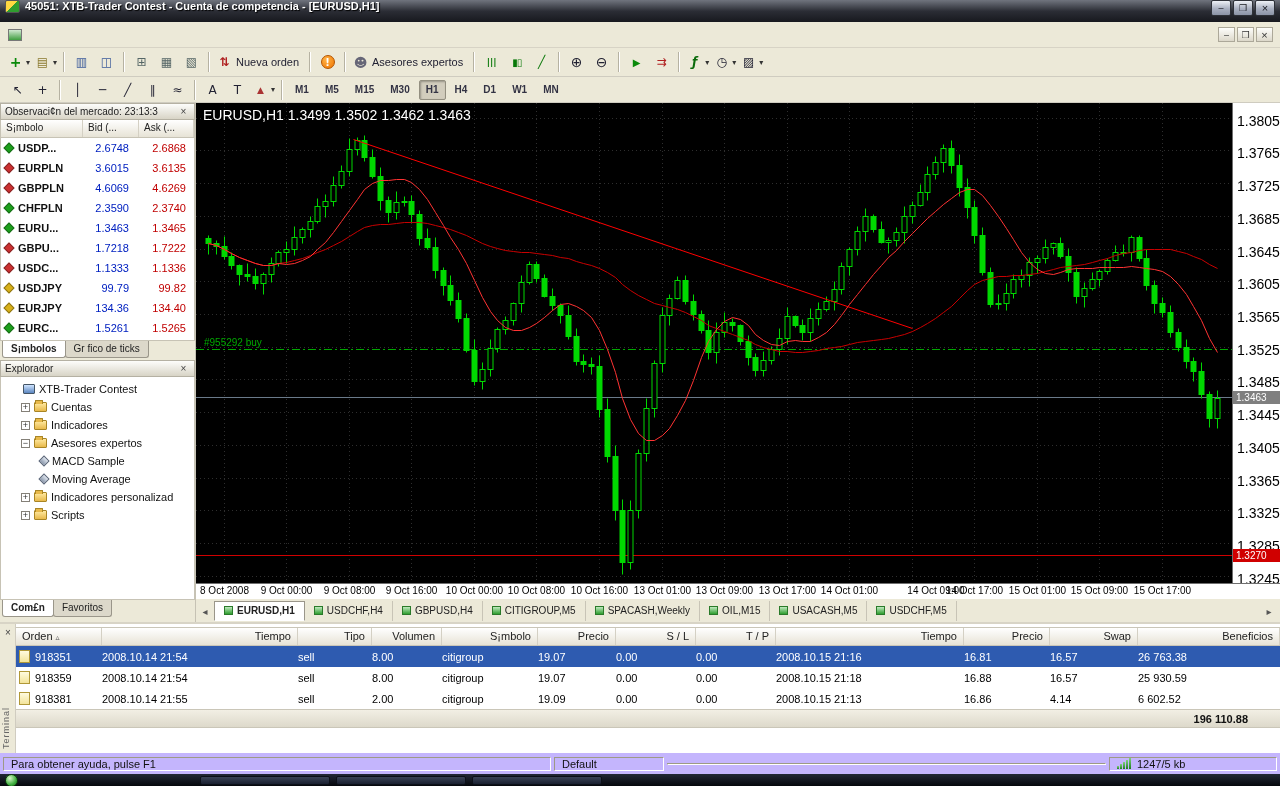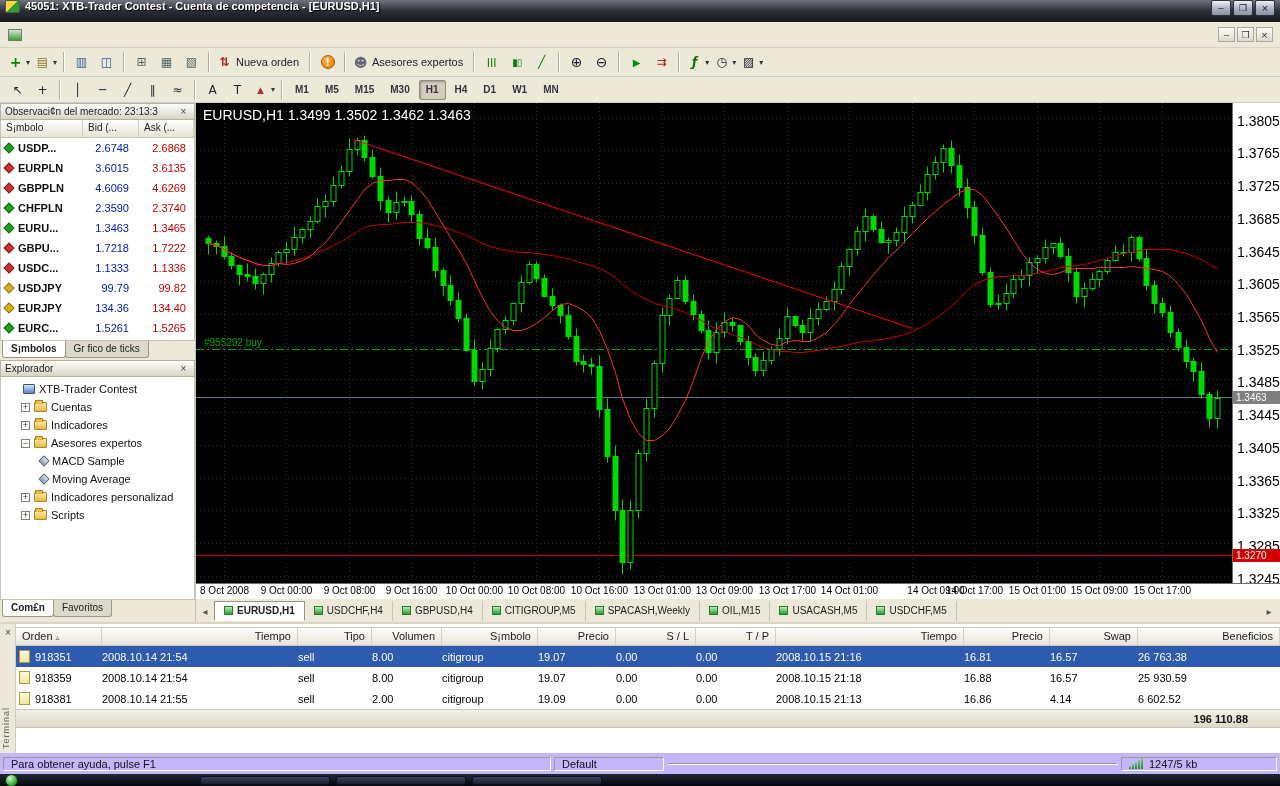--- a/index.html
+++ b/index.html
@@ -138,21 +138,21 @@
   .sum-text{padding-left:40px;white-space:pre}
   .sum-total{margin-left:auto;padding-right:32px}
   .term-tabs{left:16px;height:21px}
 
   
   .statusbar{position:absolute;left:0;right:0;top:753px;height:21px;background:#c4b5fd;display:flex;gap:3px;padding:2px 3px;align-items:center}
   .sb-sec{border:1px solid;border-color:#9d9a86 #fff #fff #9d9a86;display:flex;align-items:center;padding:0 7px;color:#111;white-space:nowrap}
   .sb-help{width:548px}
   .sb-profile{width:110px}
   .sb-fill{flex:1}
-  .sb-net{width:156px;gap:6px}
+  .sb-net{width:168px;gap:6px}
   .net-bars{display:flex;align-items:flex-end;gap:1px;height:11px}
   .net-bars i{display:block;width:2px;background:linear-gradient(#7fd37f,#1e7e1e)}
 
   
   .tbar{position:absolute;left:0;right:0;top:774px;height:12px;background:linear-gradient(#222836,#05070c)}
   .orb{position:absolute;left:5px;top:0px;width:13px;height:13px;border-radius:50%;
     background:radial-gradient(circle at 35% 30%,#d8f5c8,#3fae3f 60%,#1c6e1c);border:1px solid #0c3d0c}
   .tk{position:absolute;top:2px;height:9px;border-radius:2px;background:linear-gradient(#3a4356,#1a2030);border:1px solid #0c1018}
 </style>
 </head>

